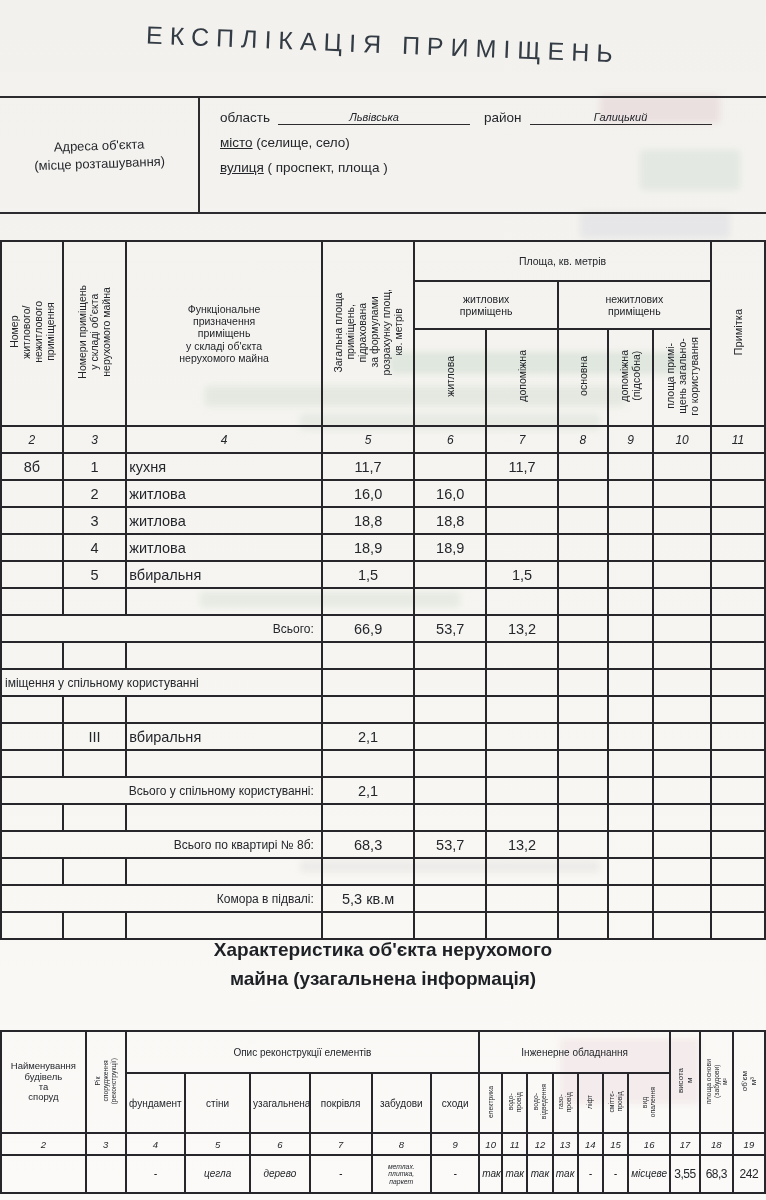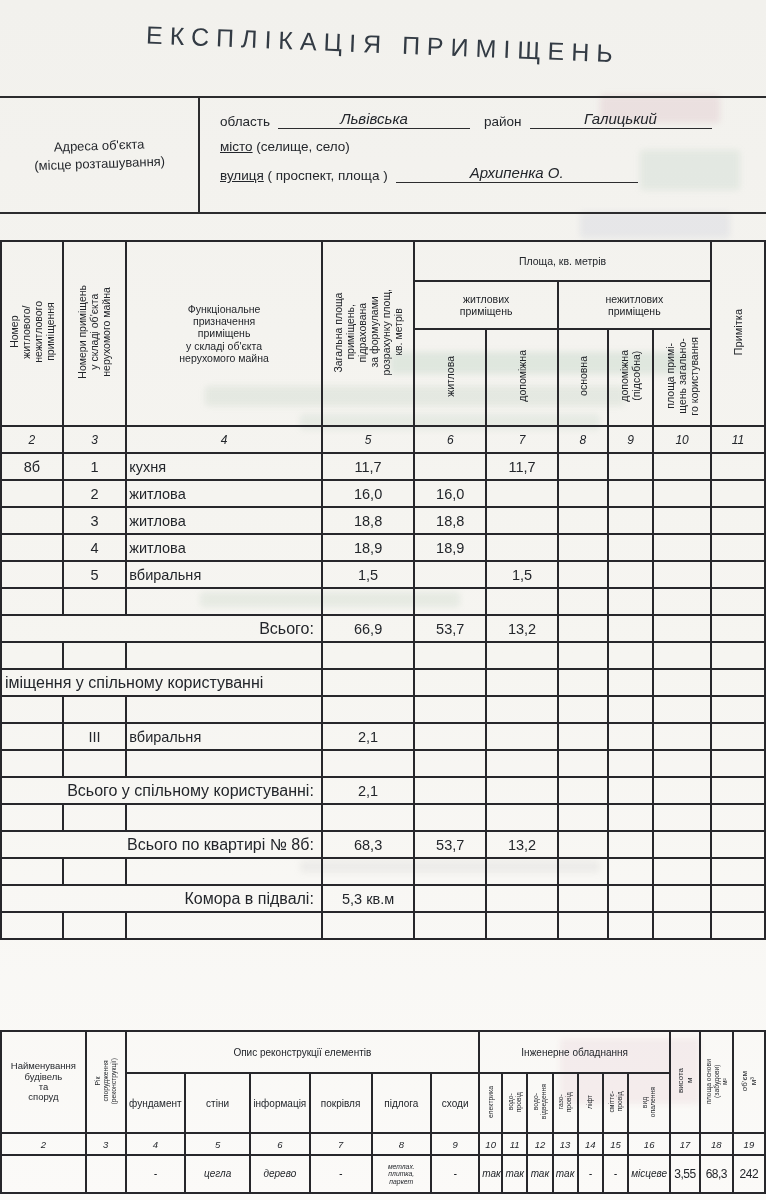--- a/index.html
+++ b/index.html
@@ -25,41 +25,41 @@
     justify-content:center;text-align:center;font-size:13px;line-height:1.35;
     white-space:pre-line;
   }
   .addr-left span{display:inline-block;transform:rotate(-2deg);}
   .addr-right{flex:1;padding:12px 14px 4px 20px;font-size:13.5px;box-sizing:border-box;}
   .frow{display:flex;align-items:flex-end;margin-bottom:10px;white-space:nowrap;}
   .flabel{padding-right:8px;}
   .flabel .uw{text-decoration:underline;}
   .fval{
     border-bottom:1.6px solid #2c2c2e;text-align:center;font-style:italic;
-    font-size:15px;padding:0 6px 1px 6px;
+    font-size:11px;padding:0 6px 1px 6px;
   }
   
   table{border-collapse:collapse;table-layout:fixed;}
   th,td{border:2px solid #27272b;padding:0 2px;box-sizing:border-box;overflow:hidden;}
   th{font-weight:400;}
   .rot{
     writing-mode:vertical-rl;transform:rotate(180deg);white-space:pre-line;
     display:inline-block;line-height:1.15;
   }
   
   .mtable{position:absolute;top:240px;left:0;width:766px;}
   .mtable thead th{font-size:10.5px;line-height:1.18;text-align:center;vertical-align:middle;white-space:pre-line;}
   .mtable thead tr.h1{height:40px;}
   .mtable thead tr.h2{height:48px;}
   .mtable thead tr.h3{height:97px;}
   .mtable tbody tr{height:27px;}
   .mtable tbody td{font-size:14.5px;text-align:center;vertical-align:middle;white-space:nowrap;}
   .mtable tbody tr.nums td{font-style:italic;font-size:12px;}
   .mtable td.tleft{text-align:left;}
-  .mtable td.lbl{font-size:16px;}
+  .mtable td.lbl{font-size:12px;}
   .mtable td.lbl.right{text-align:right;padding-right:7px;}
   .mtable td.lbl.left{text-align:left;padding-left:3px;}
   
   .h2head{
     position:absolute;top:936px;left:0;right:0;text-align:center;
     font-weight:bold;font-size:19px;line-height:1.5;color:#1d2024;
   }
   
   .btable{position:absolute;top:1030px;left:0;width:766px;}
   .btable thead th{font-size:10px;line-height:1.1;text-align:center;vertical-align:middle;white-space:pre-line;}
@@ -102,21 +102,20 @@
         <span class="flabel">область</span>
         <span class="fval" style="min-width:180px;">Львівська</span>
         <span class="flabel" style="padding-left:14px;">район</span>
         <span class="fval" style="min-width:170px;">Галицький</span>
       </div>
       <div class="frow">
         <span class="flabel"><span class="uw">місто</span><span> (селище, село)</span></span>
       </div>
       <div class="frow">
         <span class="flabel"><span class="uw">вулиця</span><span> ( проспект, площа )</span></span>
-        <span class="fval" style="min-width:230px;">Архипенка О.</span>
       </div>
     </div>
   </div>
 
   <table class="mtable">
     <colgroup>
       <col style="width:8.1%">
         <col style="width:8.3%">
         <col style="width:25.6%">
       <col style="width:12.1%">
@@ -382,20 +381,24 @@
           <td></td>
           <td></td>
           <td></td>
           <td></td>
           <td></td>
           <td></td>
         </tr>
       </tbody>
   </table>
 
+  <div class="h2head">
+    <div>Характеристика об'єкта нерухомого</div>
+    <div>майна (узагальнена інформація)</div>
+  </div>
 
   <table class="btable">
     <colgroup>
       <col style="width:11.1%">
         <col style="width:5.2%">
         <col style="width:7.8%">
         <col style="width:8.5%">
       <col style="width:7.8%">
         <col style="width:8.1%">
         <col style="width:7.8%">
@@ -426,23 +429,23 @@
 м</span></th>
         <th rowspan="2"><span class="rot tiny">площа основи
 (забудови)
 м²</span></th>
         <th rowspan="2"><span class="rot" style="font-size:8px;">об'єм
 м³</span></th>
       </tr>
       <tr class="h2">
         <th>фундамент</th>
         <th>стіни</th>
-        <th>інформація</th>
+        <th>узагальнена</th>
         <th>покрівля</th>
-        <th>підлога</th>
+        <th>забудови</th>
         <th>сходи</th>
         <th><span class="rot tiny">електрика</span></th>
         <th><span class="rot tiny">водо-
 провід</span></th>
         <th><span class="rot tiny">водо-
 відведення</span></th>
         <th><span class="rot tiny">газо-
 провід</span></th>
         <th><span class="rot tiny">ліфт</span></th>
         <th><span class="rot tiny">сміттє-

